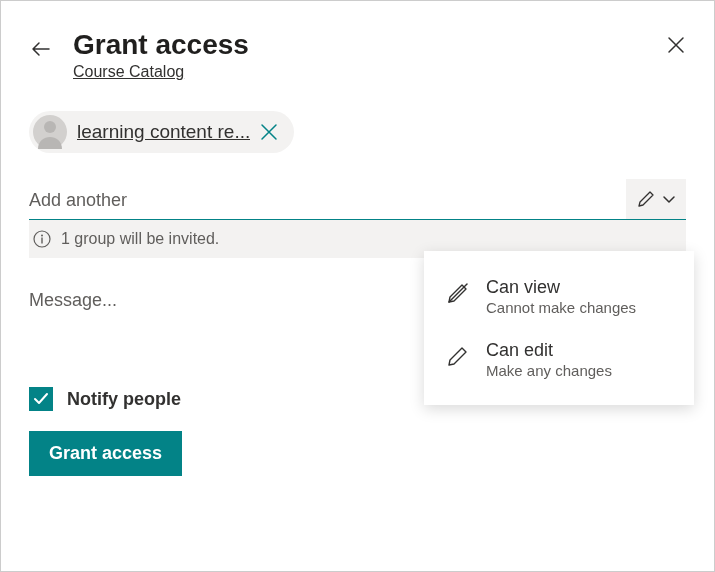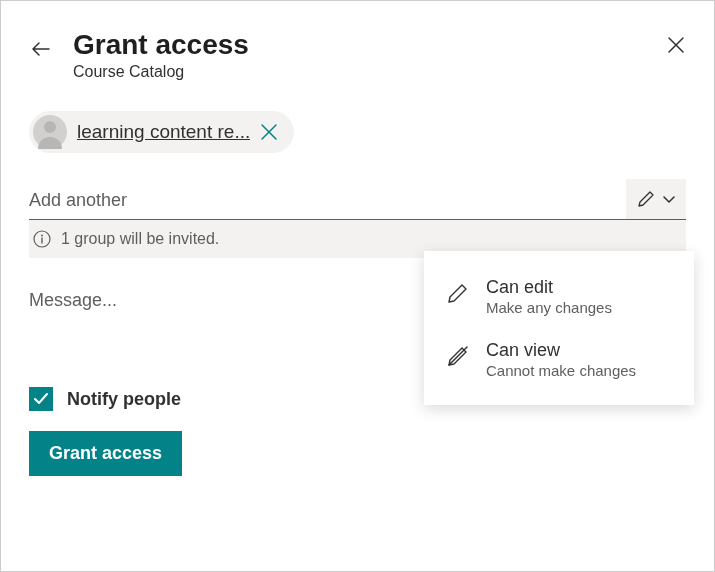--- a/index.html
+++ b/index.html
@@ -10,21 +10,21 @@
       height: 572px;
       border: 1px solid #ccc;
       position: relative;
       padding: 28px;
       color: #323130;
     }
     .header { display: flex; align-items: flex-start; gap: 20px; }
     .back-btn { width: 24px; height: 24px; margin-top: 8px; cursor: pointer; flex-shrink: 0; }
     .title-block { flex: 1; }
     .title { font-size: 28px; font-weight: 600; color: #201f1e; }
-    .subtitle { font-size: 16px; color: #323130; margin-top: 2px; }
+    .subtitle { font-size: 16px; color: #323130; margin-top: 2px; text-decoration: underline; }
     .close-btn { width: 20px; height: 20px; cursor: pointer; margin-top: 6px; }
     .chip-row { margin-top: 30px; margin-left: 0; }
     .chip {
       display: inline-flex; align-items: center; gap: 10px;
       background: #f3f2f1; border-radius: 22px; padding: 4px 16px 4px 4px;
       max-width: 310px;
     }
     .chip-avatar {
       width: 34px; height: 34px; border-radius: 50%; background: #d2d0ce;
       display: flex; align-items: center; justify-content: center; flex-shrink: 0;
@@ -155,35 +155,35 @@
   <span class="notify-label">Notify people</span>
 </div>
 
 <button class="grant-btn">Grant access</button>
 
 <div class="dropdown">
   <div class="dd-item">
     <div class="dd-icon">
       <svg viewBox="0 0 24 24" width="24" height="24">
         <path d="M16 4l4 4L8 20l-5 1 1-5L16 4z" stroke="#323130" stroke-width="1.4" fill="none" stroke-linejoin="round"></path>
-      </svg>
-    </div>
-    <div>
-      <div class="dd-title">Can edit</div>
-      <div class="dd-sub">Make any changes</div>
-    </div>
-  </div>
-  <div class="dd-item">
-    <div class="dd-icon">
-      <svg viewBox="0 0 24 24" width="24" height="24">
-        <path d="M16 4l4 4L8 20l-5 1 1-5L16 4z" stroke="#323130" stroke-width="1.4" fill="none" stroke-linejoin="round"></path>
         <path d="M3 21L21 3" stroke="#323130" stroke-width="1.4" stroke-linecap="round"></path>
       </svg>
     </div>
     <div>
       <div class="dd-title">Can view</div>
       <div class="dd-sub">Cannot make changes</div>
     </div>
   </div>
+  <div class="dd-item">
+    <div class="dd-icon">
+      <svg viewBox="0 0 24 24" width="24" height="24">
+        <path d="M16 4l4 4L8 20l-5 1 1-5L16 4z" stroke="#323130" stroke-width="1.4" fill="none" stroke-linejoin="round"></path>
+      </svg>
+    </div>
+    <div>
+      <div class="dd-title">Can edit</div>
+      <div class="dd-sub">Make any changes</div>
+    </div>
+  </div>
 </div>
 
 
 
 
 </body></html>

